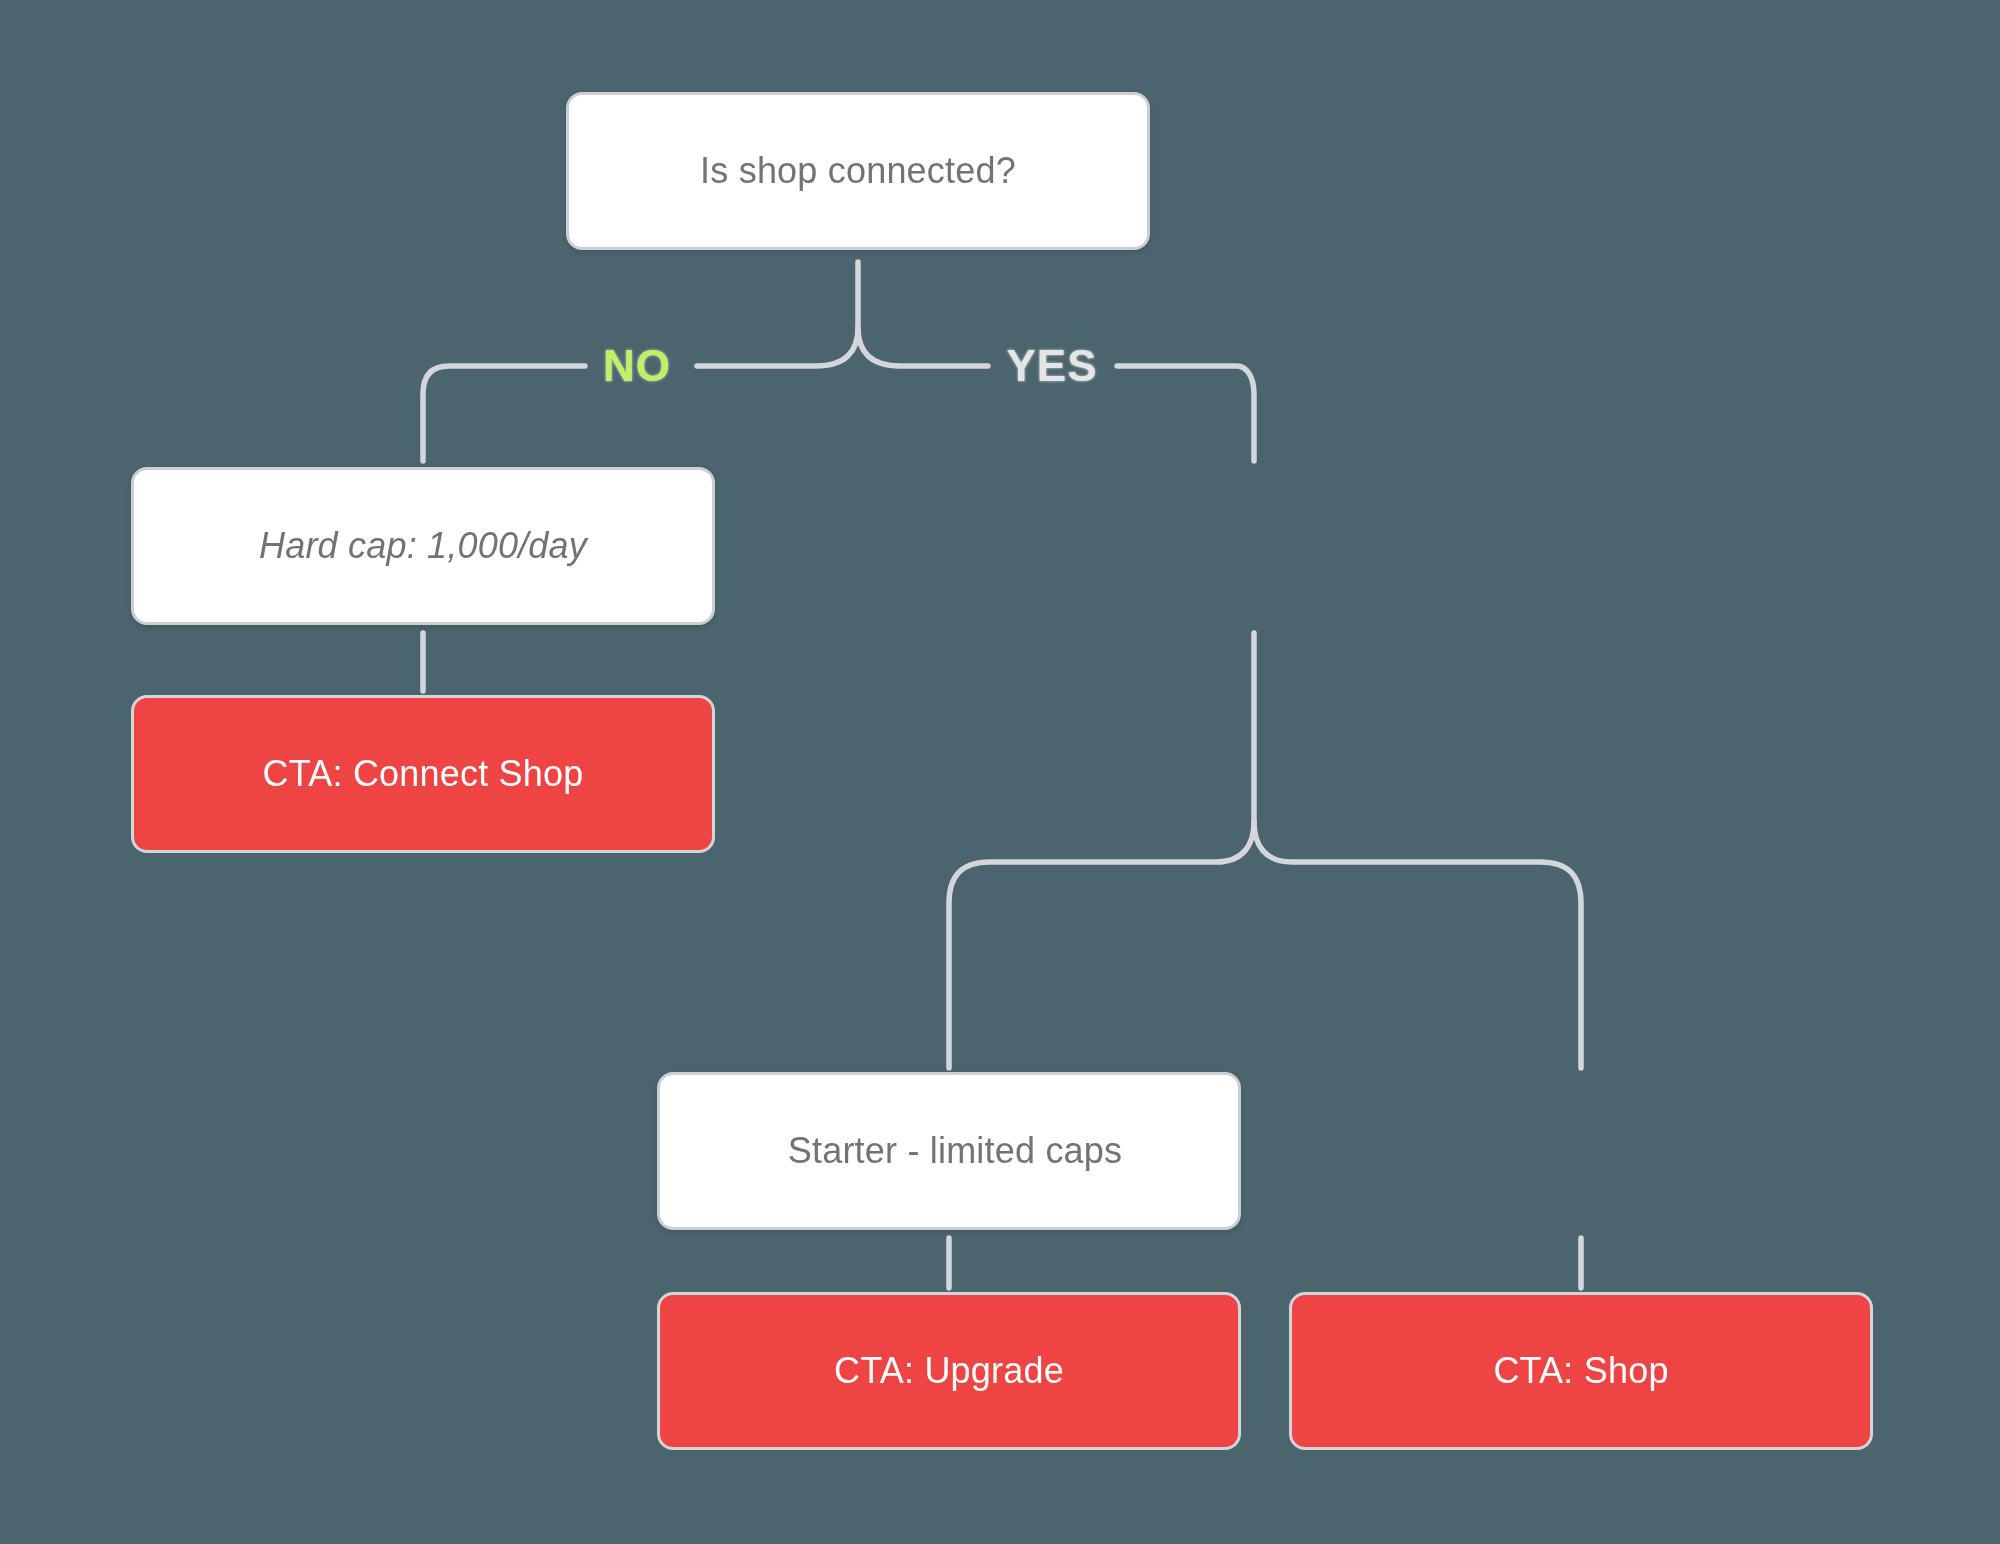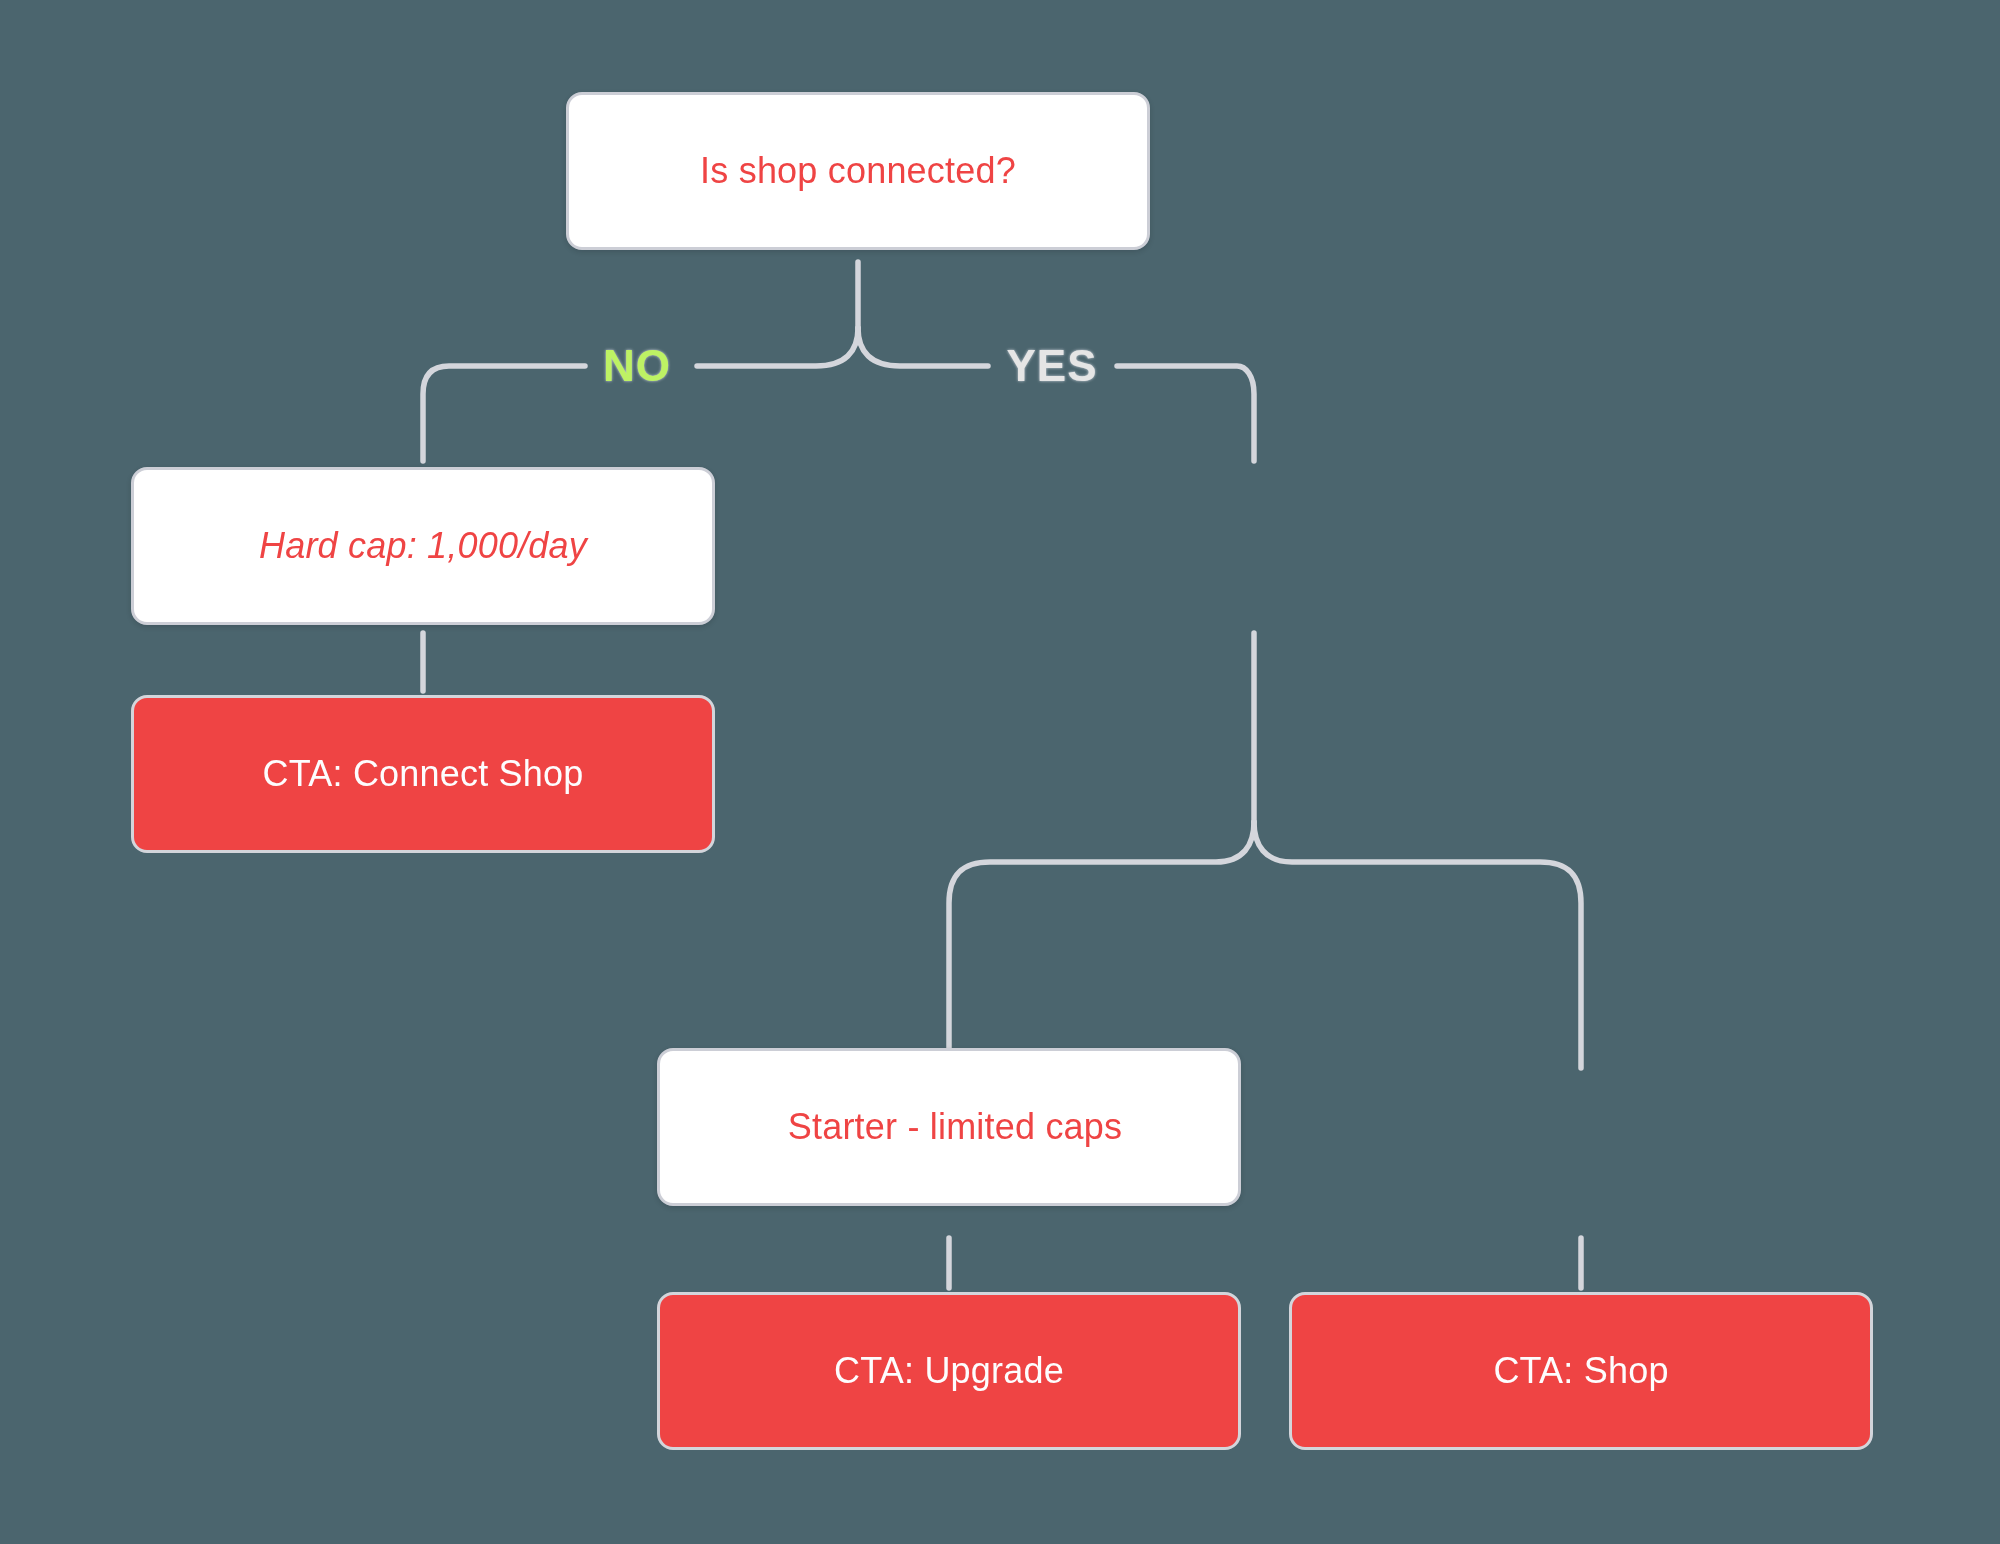--- a/index.html
+++ b/index.html
@@ -38,21 +38,21 @@
     display: flex;
     align-items: center;
     justify-content: center;
     text-align: center;
     font-size: 36px;
     font-weight: 500;
     letter-spacing: 0.2px;
   }
   .node.decision, .node.info {
     background: #ffffff;
-    color: #ef4444;
+    color: #737373;
     box-shadow: 0 2px 5px rgba(20, 30, 35, 0.18);
   }
   .node.cta {
     background: #ef4444;
     color: #fdfdfe;
     border-color: #d3d5db;
   }
   .edge-label {
     position: absolute;
     width: 140px;
@@ -105,21 +105,21 @@
 
   <div class="node info" style="left:131px; top:467px;font-style:italic;">
     <span>Hard cap: 1,000/day</span>
   </div>
 
   <div class="node cta" style="left:131px; top:695px;">
     <span>CTA: Connect Shop</span>
   </div>
 
 
-  <div class="node info" style="left:657px; top:1048px;padding-left:12px;">
+  <div class="node info" style="left:657px; top:1072px;padding-left:12px;">
     <span>Starter - limited caps</span>
   </div>
 
 
   <div class="node cta" style="left:657px; top:1292px;">
     <span>CTA: Upgrade</span>
   </div>
 
   <div class="node cta" style="left:1289px; top:1292px;">
     <span>CTA: Shop</span>

